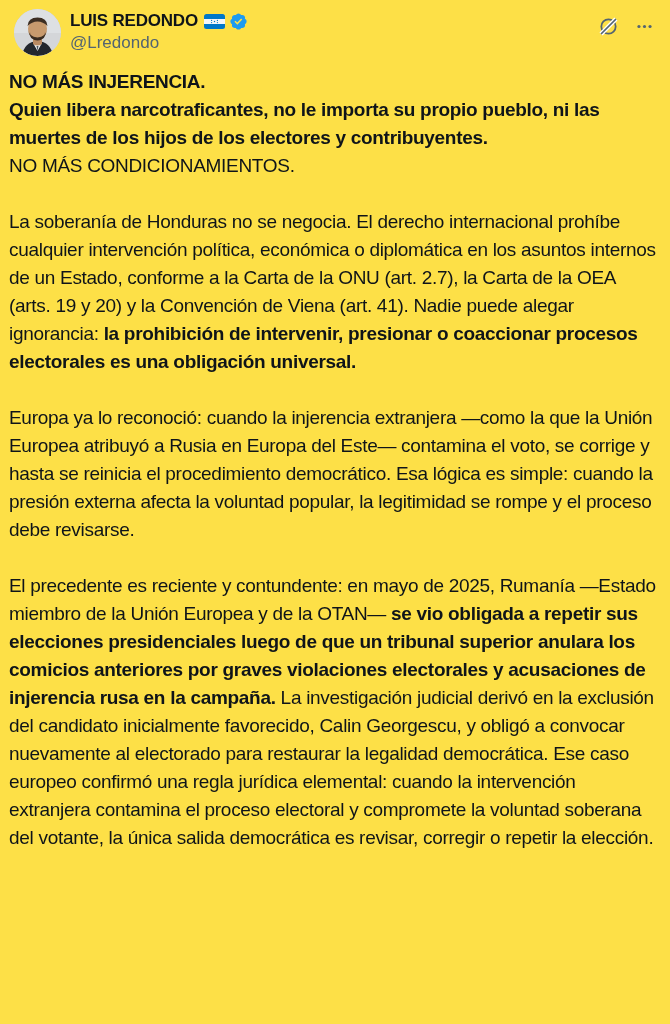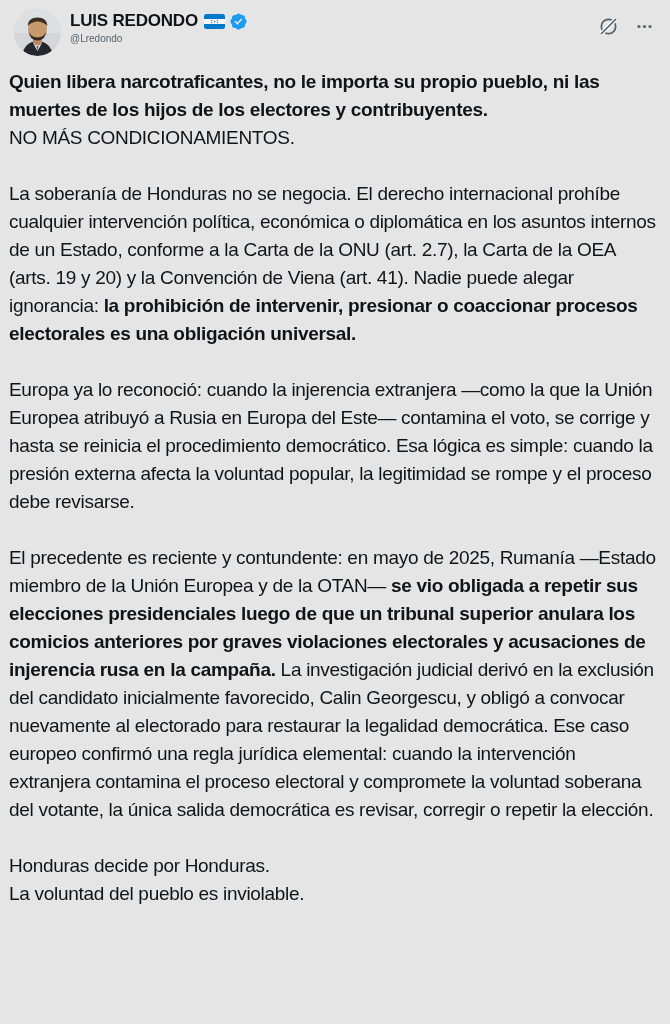--- a/index.html
+++ b/index.html
@@ -5,21 +5,21 @@
   * { margin: 0; padding: 0; box-sizing: border-box; }
   html, body { background: #ffffff; }
   body {
     font-family: "Liberation Sans", "DejaVu Sans", sans-serif;
     color: #0f1419;
   }
   .tweet-card {
     position: relative;
     width: 670px;
     height: 1024px;
-    background: #e5e5e5;
+    background: #fde047;
     overflow: hidden;
   }
   
   .header {
     display: flex;
     align-items: flex-start;
     padding: 9px 14px 0 14px;
   }
   .avatar {
     width: 47px;
@@ -53,21 +53,21 @@
     width: 21px;
     height: 15px;
     margin-left: 2px;
   }
   .verified {
     display: inline-block;
     width: 19px;
     height: 19px;
   }
   .handle {
-    font-size: 10px;
+    font-size: 17px;
     color: #536471;
     margin-top: 2px;
     cursor: pointer;
   }
   .header-actions {
     display: flex;
     align-items: center;
     gap: 12px;
     padding-top: 5px;
   }
@@ -161,31 +161,28 @@
           <circle cx="5" cy="12" r="2" fill="#536471"></circle>
           <circle cx="12" cy="12" r="2" fill="#536471"></circle>
           <circle cx="19" cy="12" r="2" fill="#536471"></circle>
         </svg>
       </button>
     </div>
   </div>
 
   <div class="tweet-body">
       <div class="block">
+        <div><span class="bold">NO MÁS INJERENCIA.</span></div>
         <div><span class="bold">Quien libera narcotraficantes, no le importa su propio pueblo, ni las muertes de los hijos de los electores y contribuyentes.</span></div>
         <div><span>NO MÁS CONDICIONAMIENTOS.</span></div>
       </div>
       <div class="block">
         <div><span>La soberanía de Honduras no se negocia. El derecho internacional prohíbe cualquier intervención política, económica o diplomática en los asuntos internos de un Estado, conforme a la Carta de la ONU (art. 2.7), la Carta de la OEA (arts. 19 y 20) y la Convención de Viena (art. 41). Nadie puede alegar ignorancia: </span><span class="bold">la prohibición de intervenir, presionar o coaccionar procesos electorales es una obligación universal.</span></div>
       </div>
       <div class="block">
         <div><span>Europa ya lo reconoció: cuando la injerencia extranjera —como la que la Unión Europea atribuyó a Rusia en Europa del Este— contamina el voto, se corrige y hasta se reinicia el procedimiento democrático. Esa lógica es simple: cuando la presión externa afecta la voluntad popular, la legitimidad se rompe y el proceso debe revisarse.</span></div>
       </div>
       <div class="block">
         <div><span>El precedente es reciente y contundente: en mayo de 2025, Rumanía —Estado miembro de la Unión Europea y de la OTAN— </span><span class="bold">se vio obligada a repetir sus elecciones presidenciales luego de que un tribunal superior anulara los comicios anteriores por graves violaciones electorales y acusaciones de injerencia rusa en la campaña.</span><span> La investigación judicial derivó en la exclusión del candidato inicialmente favorecido, Calin Georgescu, y obligó a convocar nuevamente al electorado para restaurar la legalidad democrática. Ese caso europeo confirmó una regla jurídica elemental: cuando la intervención extranjera contamina el proceso electoral y compromete la voluntad soberana del votante, la única salida democrática es revisar, corregir o repetir la elección.</span></div>
       </div>
-      <div class="block">
-        <div><span>Honduras decide por Honduras.</span></div>
-        <div><span>La voluntad del pueblo es inviolable.</span></div>
-      </div>
     </div>
 
 </div>
 
 </body></html>

